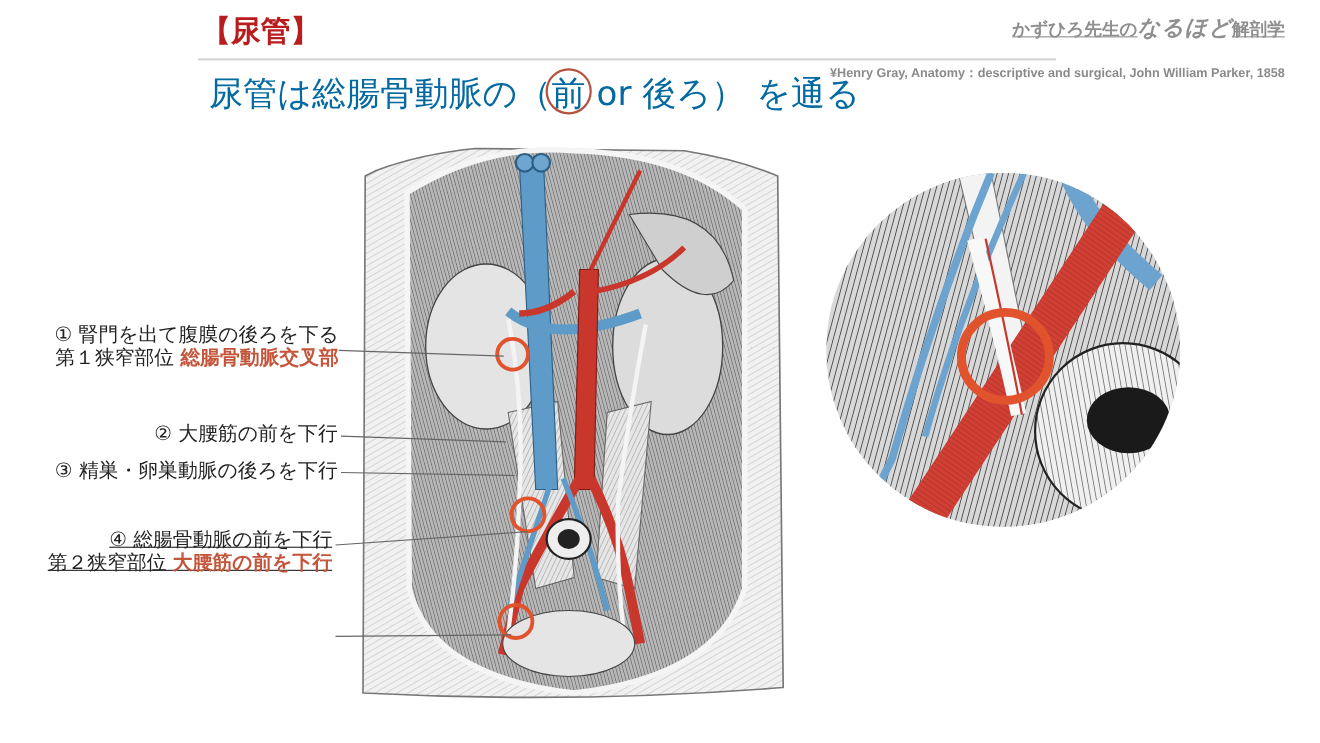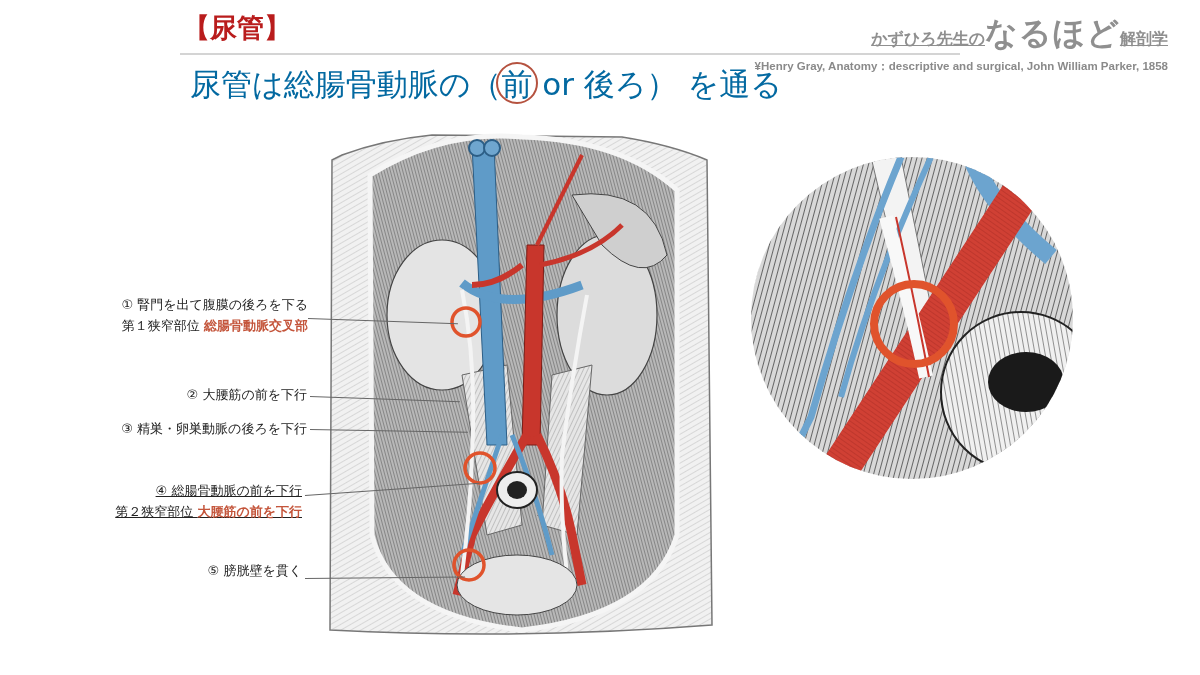--- a/index.html
+++ b/index.html
@@ -11,42 +11,42 @@
       font-size: 27px; font-weight: bold; letter-spacing: 0px; color: #b91c1c;
     }
     .header-rule {
       position: absolute; left: 180px; top: 53px; width: 780px; height: 2px; background: #d4d4d4;
     }
     .brand {
       position: absolute; right: 32px; top: 12px;
       color: #8f8f8f; font-weight: bold; white-space: nowrap; text-align: right;
     }
     .brand .b-small { font-size: 16px; text-decoration: underline; }
-    .brand .b-big { font-size: 32px; letter-spacing: 1px; }
+    .brand .b-big { font-size: 20px; letter-spacing: 1px; font-style: italic; }
     .credit {
       position: absolute; right: 32px; top: 36px;
       font-family: "Liberation Sans", sans-serif; font-weight: bold;
       font-size: 11.5px; color: #8a8a8a; white-space: nowrap; margin-top: 23px;
     }
 
     .question {
       position: absolute; left: 190px; top: 64px;
       font-size: 31px; color: #0369a1; white-space: nowrap;
     }
     .question .q-answer {
       position: relative; display: inline-block;
     }
     .question .q-answer::after {
       content: ""; position: absolute; left: -5px; top: -2px;
       width: 38px; height: 38px; border: 2px solid #b5523f; border-radius: 50%;
     }
 
     .label {
       position: absolute; text-align: right; white-space: nowrap;
-      font-size: 13px; line-height: 21px; color: #222;
+      font-size: 18px; line-height: 21px; color: #222;
     }
     .label .hl { color: #c4553b; font-weight: bold; }
 
     .leader { position: absolute; height: 1px; background: #666; transform-origin: left center; }
 
     .illustration {
       position: absolute; left: 322px; top: 115px; width: 394px; height: 525px;
     }
     .inset {
       position: absolute; left: 751px; top: 157px; width: 322px; height: 322px;
@@ -75,21 +75,20 @@
   <div>② 大腰筋の前を下行</div>
 </div>
 <div class="label" style="right:893px; top:418px;">
   <div>③ 精巣・卵巣動脈の後ろを下行</div>
 </div>
 <div class="label" style="right:898px; top:480px;text-decoration:underline;">
   <div>④ 総腸骨動脈の前を下行</div>
   <div><span>第２狭窄部位 </span><span class="hl">大腰筋の前を下行</span></div>
 </div>
 <div class="label" style="right:898px; top:560px;">
-  <div>⑤ 膀胱壁を貫く</div>
 </div>
 
 <div class="illustration">
   <svg width="394" height="525" viewBox="0 0 394 525" xmlns="http://www.w3.org/2000/svg">
     <defs>
       <pattern id="hatch" width="4" height="4" patternUnits="userSpaceOnUse" patternTransform="rotate(25)">
         <rect width="4" height="4" fill="#e6e6e6"></rect>
         <line x1="0" y1="0" x2="0" y2="4" stroke="#9a9a9a" stroke-width="1"></line>
       </pattern>
       <pattern id="hatchDark" width="3" height="3" patternUnits="userSpaceOnUse" patternTransform="rotate(-15)">

